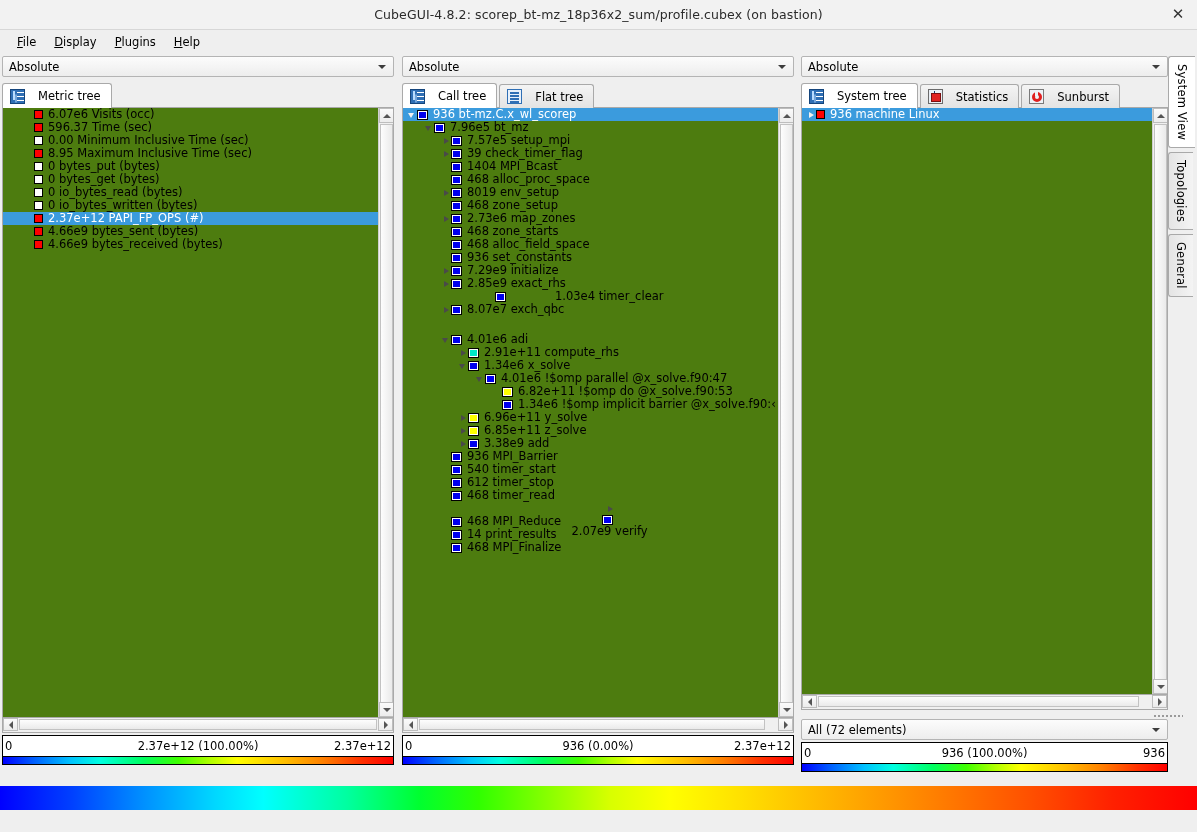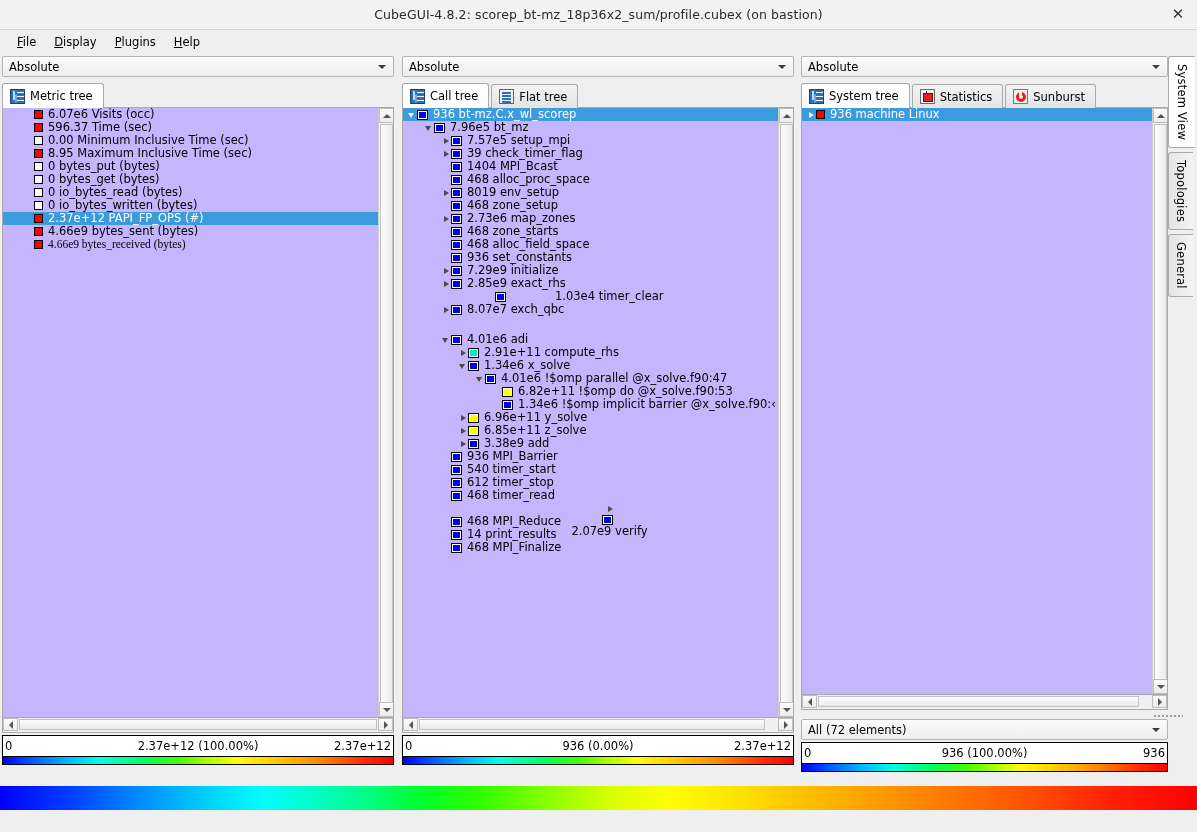--- a/index.html
+++ b/index.html
@@ -71,21 +71,21 @@
   
   .tabstrip {
     display: flex; align-items: flex-end; height: 25px;
     margin-top: 6px; position: relative;
   }
   .tabstrip:after {
     content: ""; position: absolute; left: 0; right: 0; bottom: 0;
     border-bottom: 1px solid #a9a9a9;
   }
   .tab {
-    display: flex; align-items: center; gap: 5px;
+    display: flex; align-items: center; gap: 13px;
     height: 24px; padding: 0 10px 0 7px;
     border: 1px solid #a9a9a9; border-bottom: none;
     border-radius: 3px 3px 0 0;
     background: linear-gradient(#f4f4f4,#e3e3e3);
     font-size: 11.5px; position: relative; z-index: 1;
     margin-right: 2px; cursor: pointer;
   }
   .tab.active {
     background: #ffffff; height: 25px; z-index: 3;
   }
@@ -137,21 +137,21 @@
     width: 10px; height: 10px; border-radius: 50%;
     border: 3px solid #e02020; box-sizing: border-box;
   }
   .ico-sun:after {
     content: ""; position: absolute; left: 5px; top: 1px;
     width: 3px; height: 5px; background: #eef2f7;
   }
 
   
   .treebox {
-    position: relative; background: #c4b5fd;
+    position: relative; background: #4d7c0f;
     border: 1px solid #a9a9a9; border-top: none;
     overflow: hidden;
   }
   .treecanvas {
     position: absolute; left: 0; top: 0; right: 15px; bottom: 0;
     overflow: hidden;
   }
   .row {
     height: 13px; display: flex; align-items: center;
     white-space: nowrap; font-size: 11.5px; line-height: 13px;
@@ -358,21 +358,21 @@
           <div class="row sel" style="padding-left: 20px;">
             <span class="arrow"></span>
             <span class="sq" style="background: rgb(255, 0, 0);"></span>
             <span class="lbl">2.37e+12 PAPI_FP_OPS (#)</span>
           </div>
           <div class="row" style="padding-left: 20px;">
             <span class="arrow"></span>
             <span class="sq" style="background: rgb(255, 0, 0);"></span>
             <span class="lbl">4.66e9 bytes_sent (bytes)</span>
           </div>
-          <div class="row" style="padding-left: 20px; font-family: Liberation Serif, serif;">
+          <div class="row" style="padding-left: 20px;">
             <span class="arrow"></span>
             <span class="sq" style="background: rgb(255, 0, 0);"></span>
             <span class="lbl">4.66e9 bytes_received (bytes)</span>
           </div>
         </div>
       <div class="vsb">
         <div class="btn up">
             <i class="arrow-up"></i>
           </div>
         <div class="thumb" style="top:16px;height:580px"></div>

